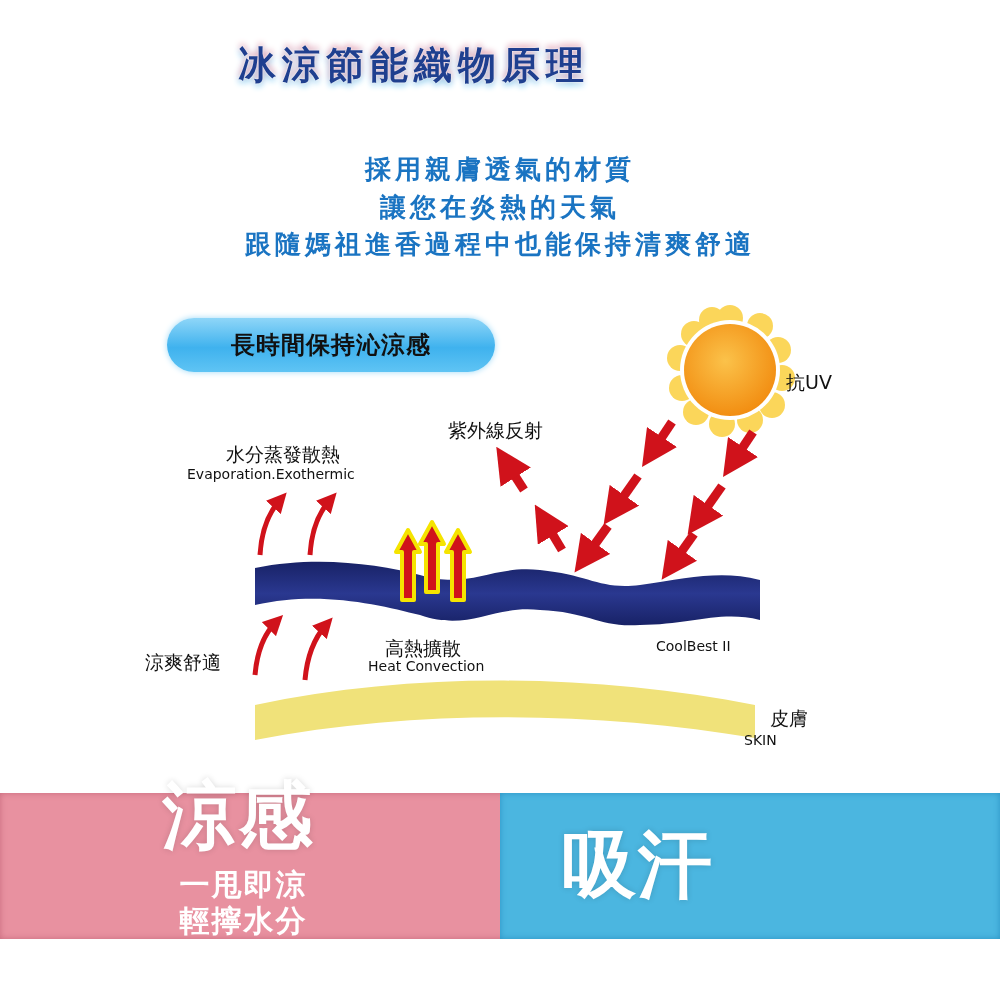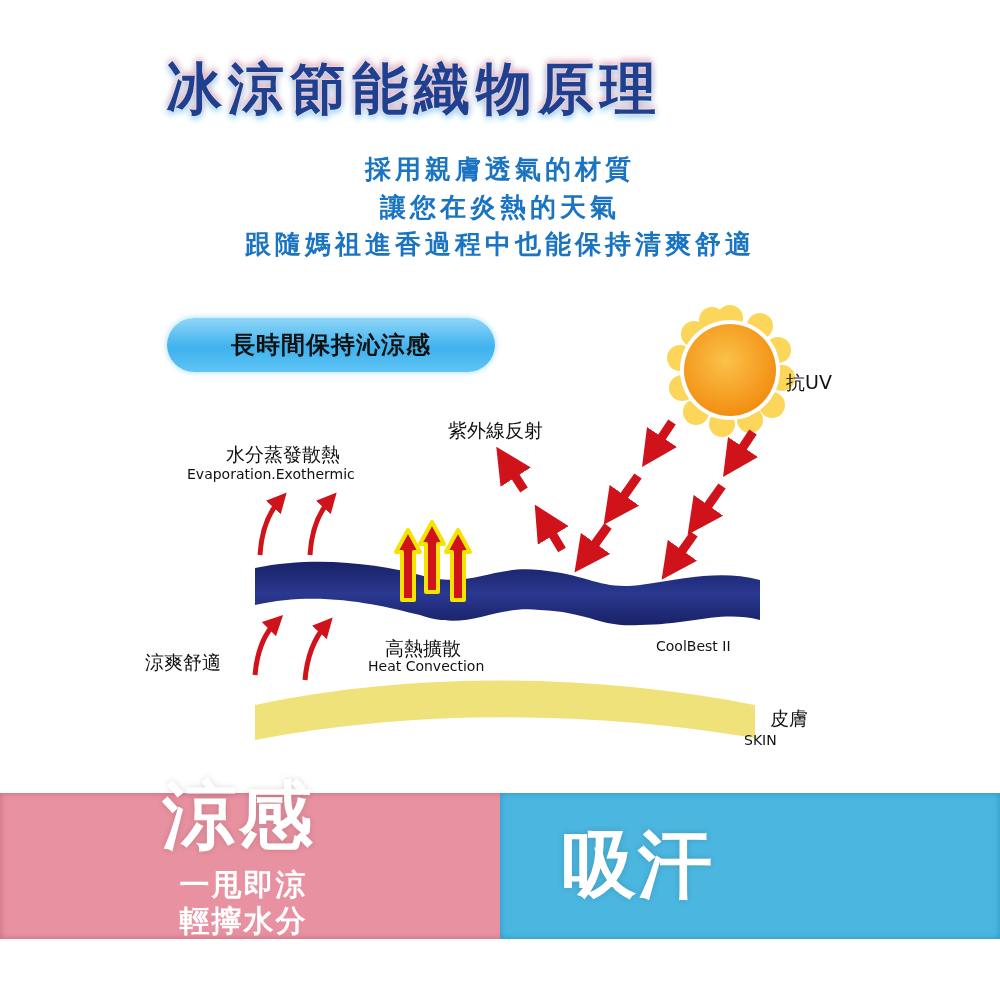--- a/index.html
+++ b/index.html
@@ -1,19 +1,19 @@
 <!DOCTYPE html>
 <html><head>
 <meta charset="utf-8">
 <style>
   html, body { margin:0; padding:0; background:#ffffff; }
   body { width:1000px; height:1000px; position:relative; overflow:hidden;
          font-family:"DejaVu Sans", "Liberation Sans", sans-serif; }
   .abs { position:absolute; }
-  .title { left:0; width:828px; top:52px; text-align:center; font-size:56px; font-weight:bold;
+  .title { left:0; width:828px; top:40px; text-align:center; font-size:38px; font-weight:bold;
            color:#1f3f8f; letter-spacing:6px;
            text-shadow: 0 0 2px #fff, 0 -3px 6px #f4a7b2, 0 3px 6px #8ed2f2, 0 0 10px #cfe9fb; }
   .subtitle { left:0; width:1000px; text-align:center; font-size:26px; font-weight:bold; color:#1a74c2; letter-spacing:4px; }
   .pill { left:167px; top:318px; width:328px; height:54px; border-radius:28px;
           background:linear-gradient(#8fd6f8,#3fb2ee 55%,#5fc4f4); box-shadow:0 0 6px #9fdaf7;
           display:flex; align-items:center; justify-content:center; font-size:24px; font-weight:bold; color:#111; letter-spacing:1px; }
   .lbl { color:#111; font-size:19px; }
   .lbl-en { color:#111; font-size:14px; }
   .band { top:793px; height:146px; display:flex; align-items:center; }
   .band-pink { left:0; width:539px; background:#e891a0; box-shadow: inset 0 0 6px #c76b7d; justify-content:flex-end; padding-right:62px; box-sizing:border-box;flex-direction:column; }

